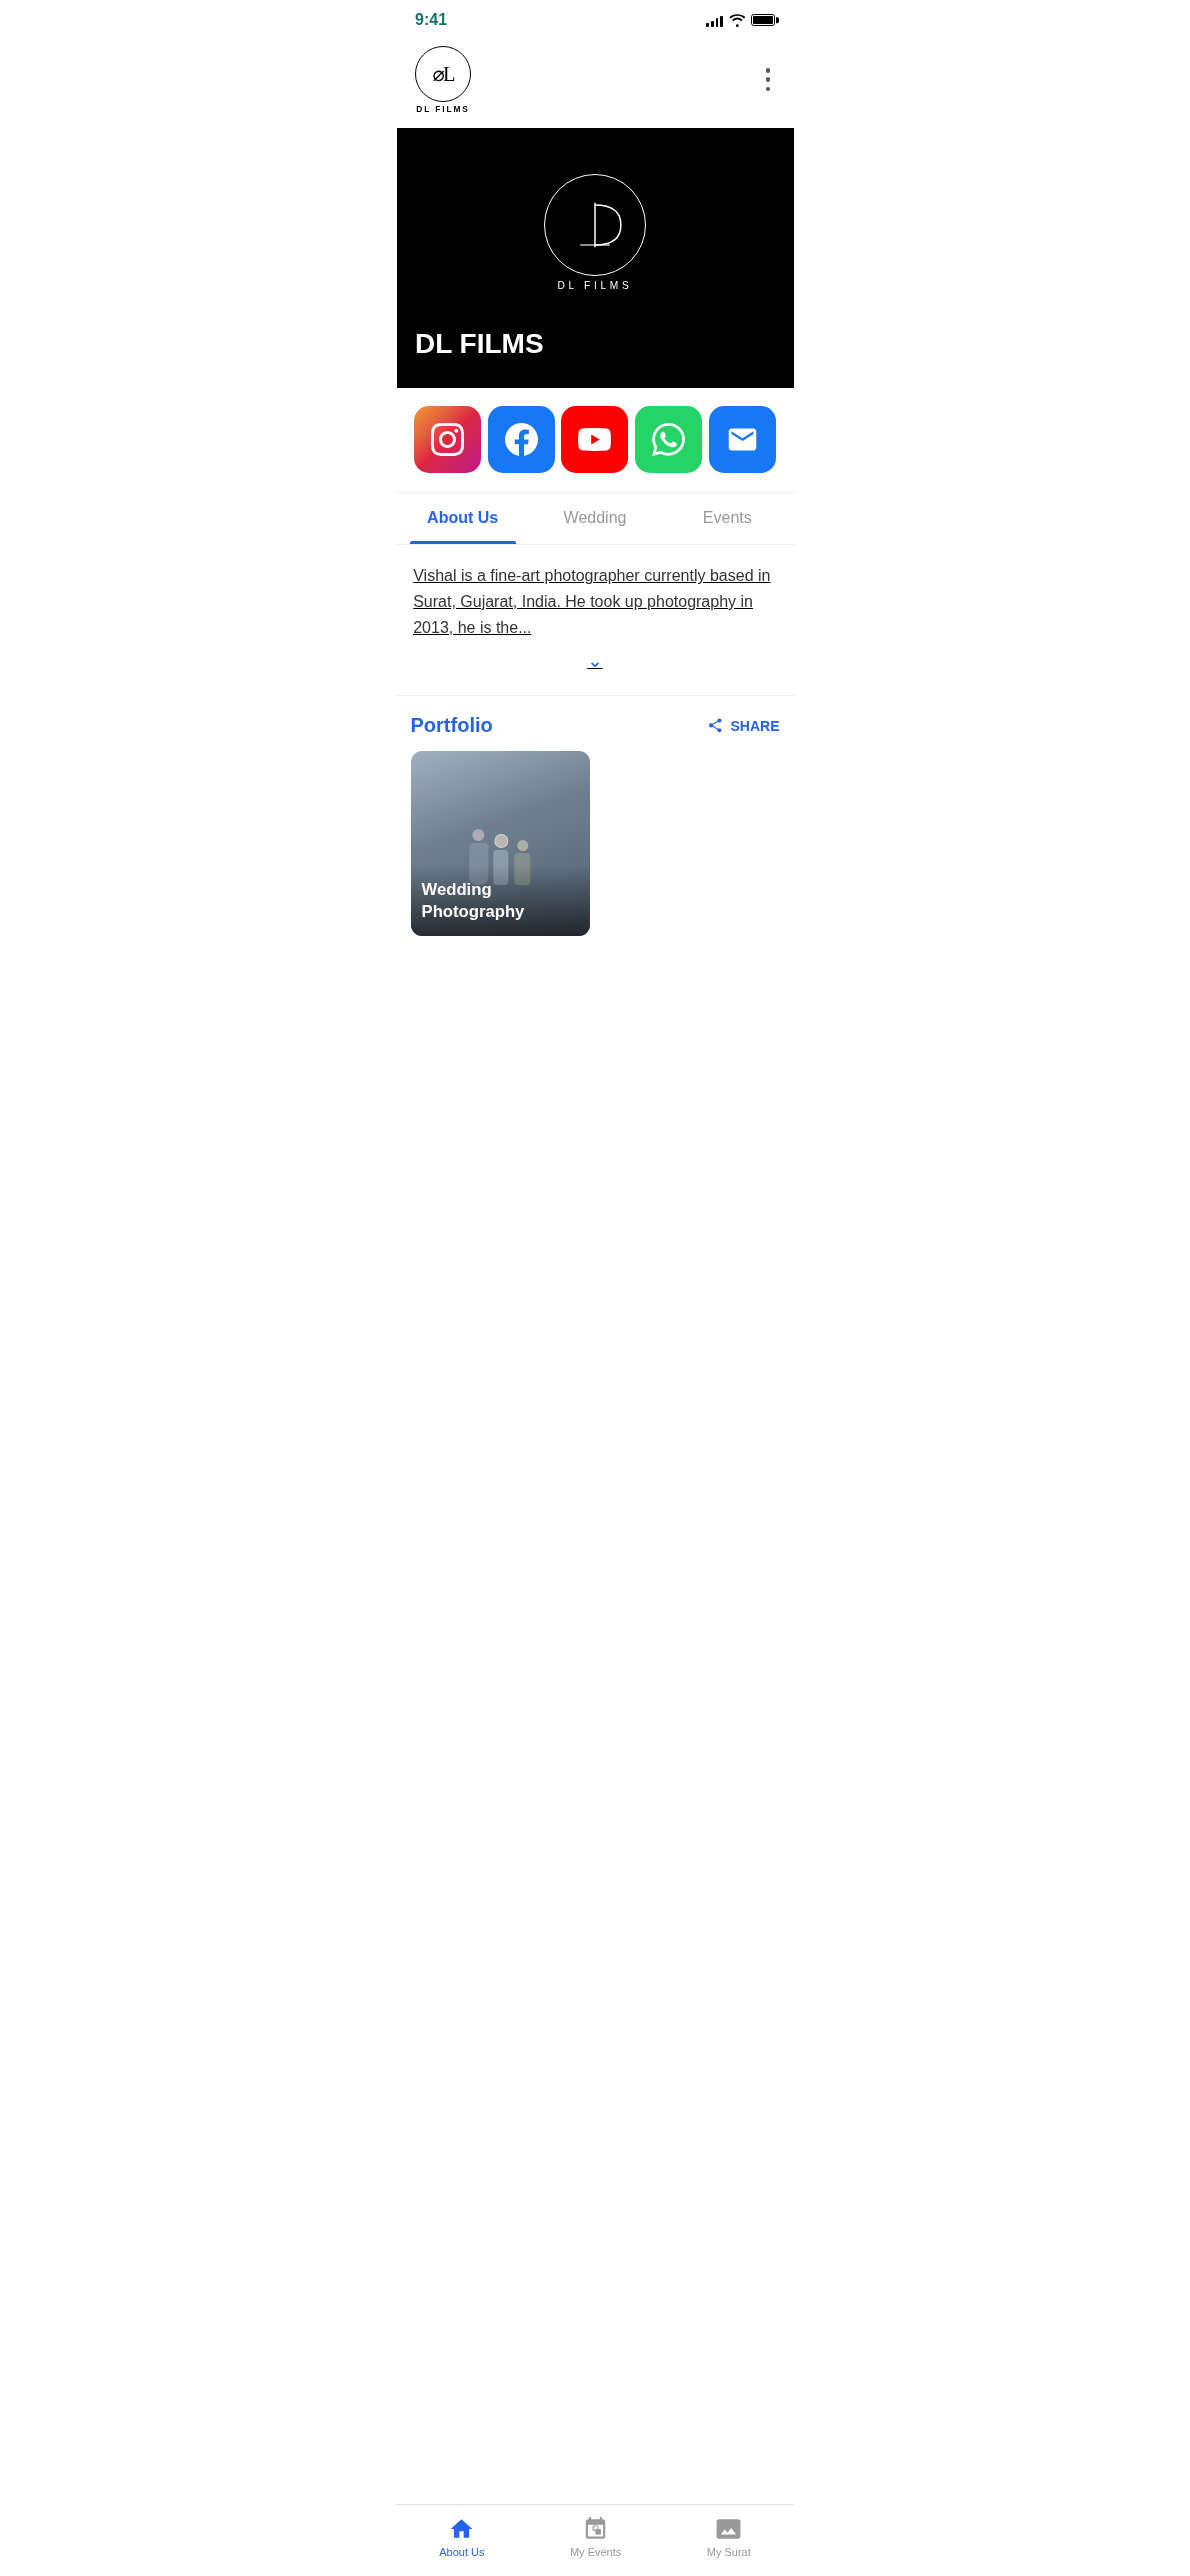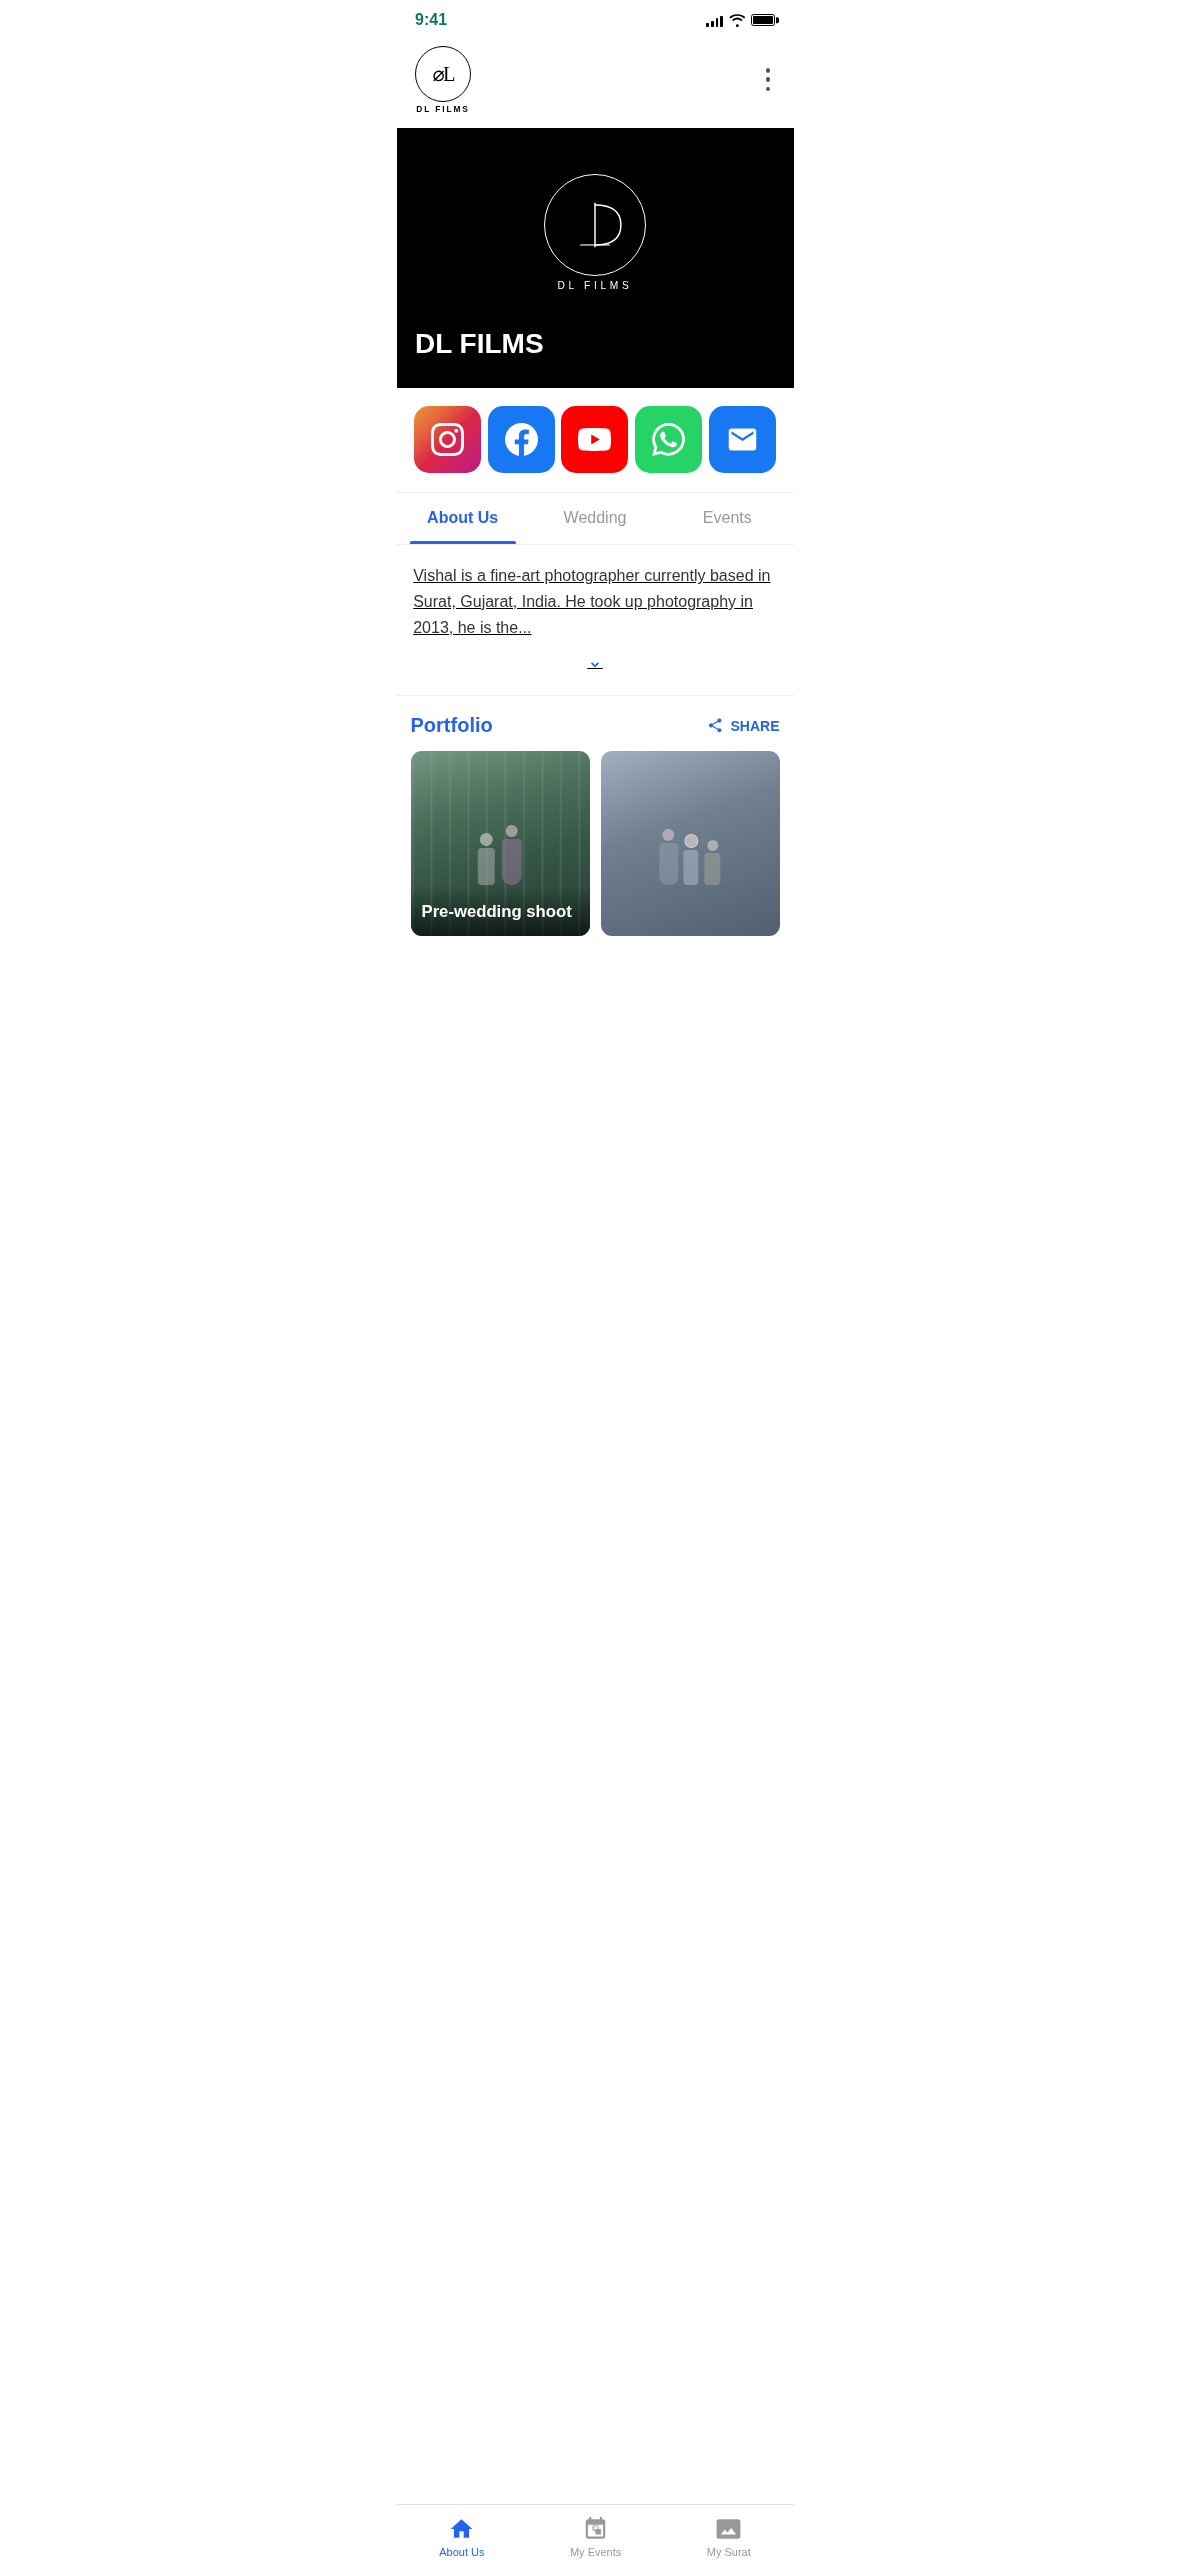--- a/index.html
+++ b/index.html
@@ -490,58 +490,42 @@
     <div class="share-btn">
       <svg width="18.5" height="16.7" viewBox="0 0 24 24" fill="#2563eb">
         <path d="M18 16.08c-.76 0-1.44.3-1.96.77L8.91 12.7c.05-.23.09-.46.09-.7s-.04-.47-.09-.7l7.05-4.11c.54.5 1.25.81 2.04.81 1.66 0 3-1.34 3-3s-1.34-3-3-3-3 1.34-3 3c0 .24.04.47.09.7L8.04 9.81C7.5 9.31 6.79 9 6 9c-1.66 0-3 1.34-3 3s1.34 3 3 3c.79 0 1.5-.31 2.04-.81l7.12 4.16c-.05.21-.08.43-.08.65 0 1.61 1.31 2.92 2.92 2.92 1.61 0 2.92-1.31 2.92-2.92s-1.31-2.92-2.92-2.92z"></path>
       </svg>
       <span>SHARE</span>
     </div>
   </div>
 
   <div class="portfolio-grid">
 
-    <div class="portfolio-card">
-      <div class="portfolio-card-bg card-prewedding">
-        <div class="waterfall-overlay"></div>
-
-        <div style="position:absolute;bottom:51px;left:50%;transform:translateX(-50%);display:flex;gap:7.4px;align-items:flex-end;">
-          <div style="display:flex;flex-direction:column;align-items:center;">
-            <div style="width:13px;height:13px;background:rgba(200,200,200,0.7);border-radius:50%;"></div>
-            <div style="width:16.7px;height:37px;background:rgba(180,180,180,0.5);border-radius:3.7px;margin-top:1.9px;"></div>
-          </div>
-          <div style="display:flex;flex-direction:column;align-items:center;">
-            <div style="width:12px;height:12px;background:rgba(200,180,200,0.7);border-radius:50%;"></div>
-            <div style="width:20.4px;height:46px;background:rgba(160,120,160,0.5);border-radius:3.7px 3.7px 9.3px 9.3px;margin-top:1.9px;"></div>
-          </div>
-        </div>
-      </div>
-      <div class="portfolio-card-overlay">
-        <div class="portfolio-card-label">Pre-wedding shoot</div>
-      </div>
-    </div>
 
     <div class="portfolio-card">
       <div class="portfolio-card-bg card-wedding">
 
         <div style="position:absolute;bottom:51px;left:50%;transform:translateX(-50%);display:flex;gap:5.6px;align-items:flex-end;">
           <div style="display:flex;flex-direction:column;align-items:center;">
             <div style="width:12px;height:12px;background:rgba(200,190,200,0.7);border-radius:50%;"></div>
             <div style="width:18.5px;height:42px;background:rgba(150,160,180,0.5);border-radius:3.7px 3.7px 7.4px 7.4px;margin-top:1.9px;"></div>
           </div>
           <div style="display:flex;flex-direction:column;align-items:center;">
             <div style="width:14px;height:14px;background:rgba(220,210,200,0.7);border-radius:50%;border:1.9px solid rgba(255,255,255,0.4);"></div>
             <div style="width:15px;height:35px;background:rgba(180,190,200,0.5);border-radius:3.7px;margin-top:1.9px;"></div>
           </div>
           <div style="display:flex;flex-direction:column;align-items:center;">
             <div style="width:11px;height:11px;background:rgba(200,200,180,0.7);border-radius:50%;"></div>
             <div style="width:16.7px;height:32px;background:rgba(160,170,150,0.5);border-radius:3.7px;margin-top:1.9px;"></div>
           </div>
         </div>
       </div>
+      <div class="portfolio-card-overlay">
+        <div class="portfolio-card-label">Wedding Photography</div>
+      </div>
     </div>
 
   </div>
 </div>
 
 <div class="spacer-bottom"></div>
 
 <div class="bottom-nav">
 
   <div class="nav-item">

